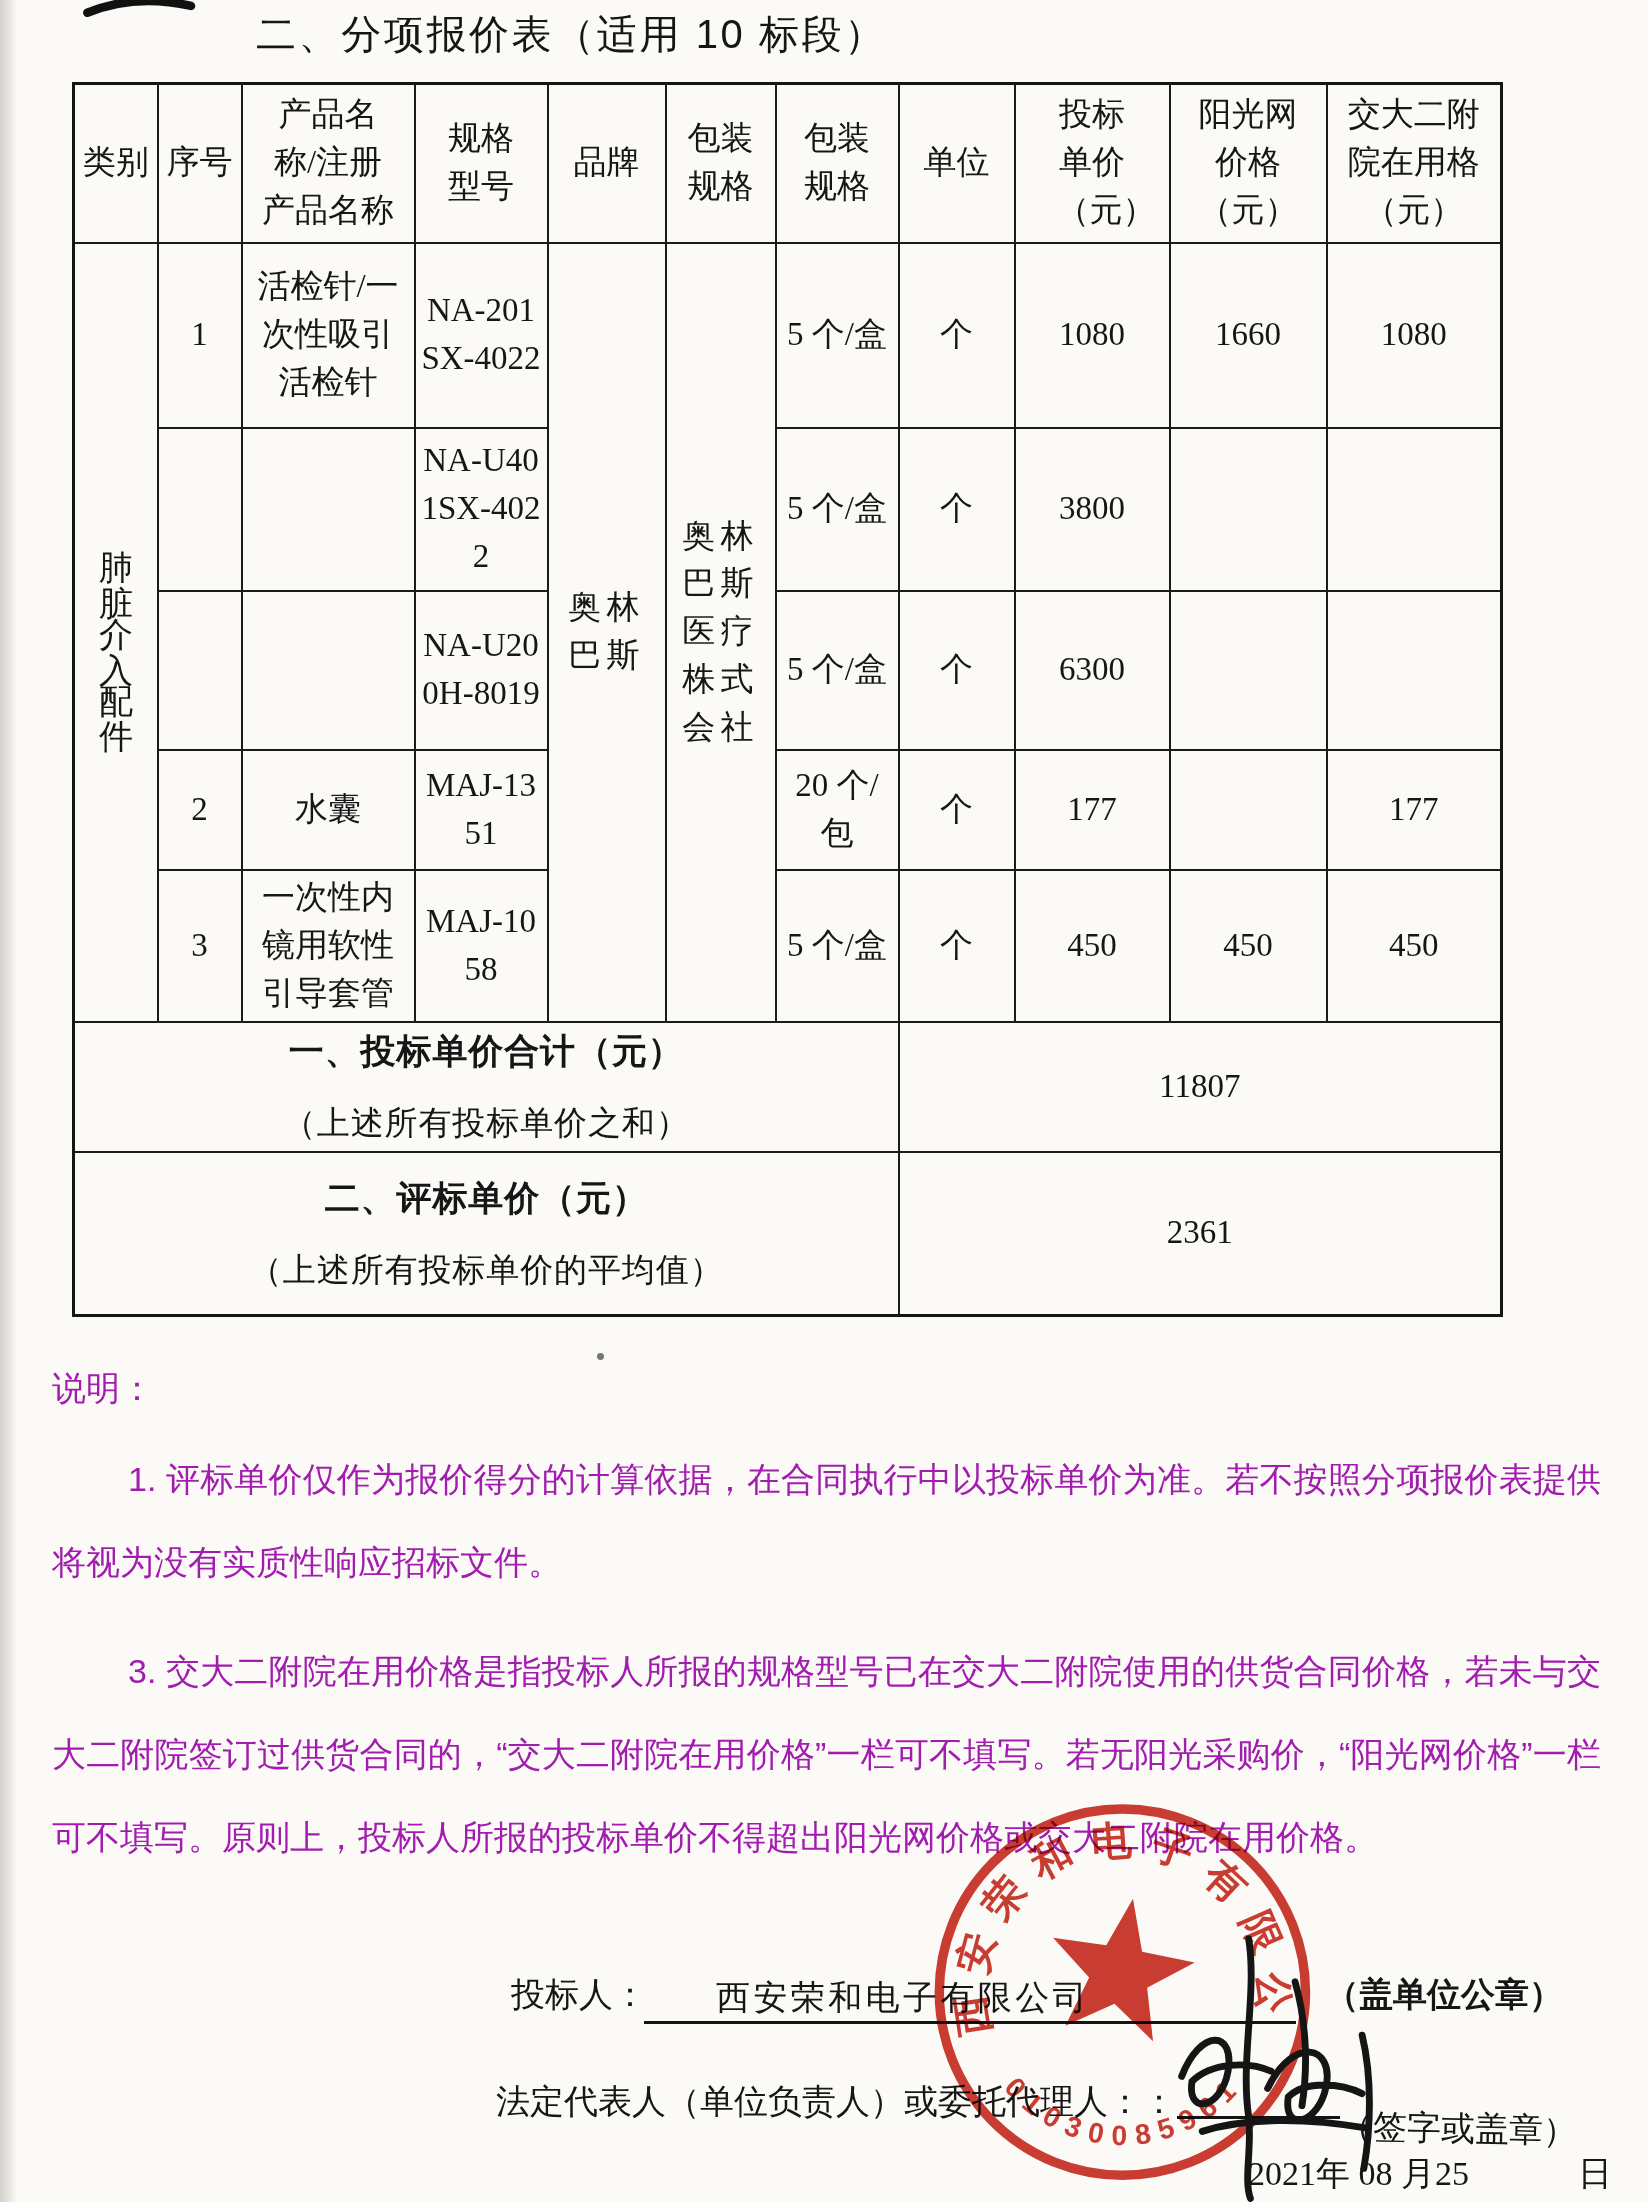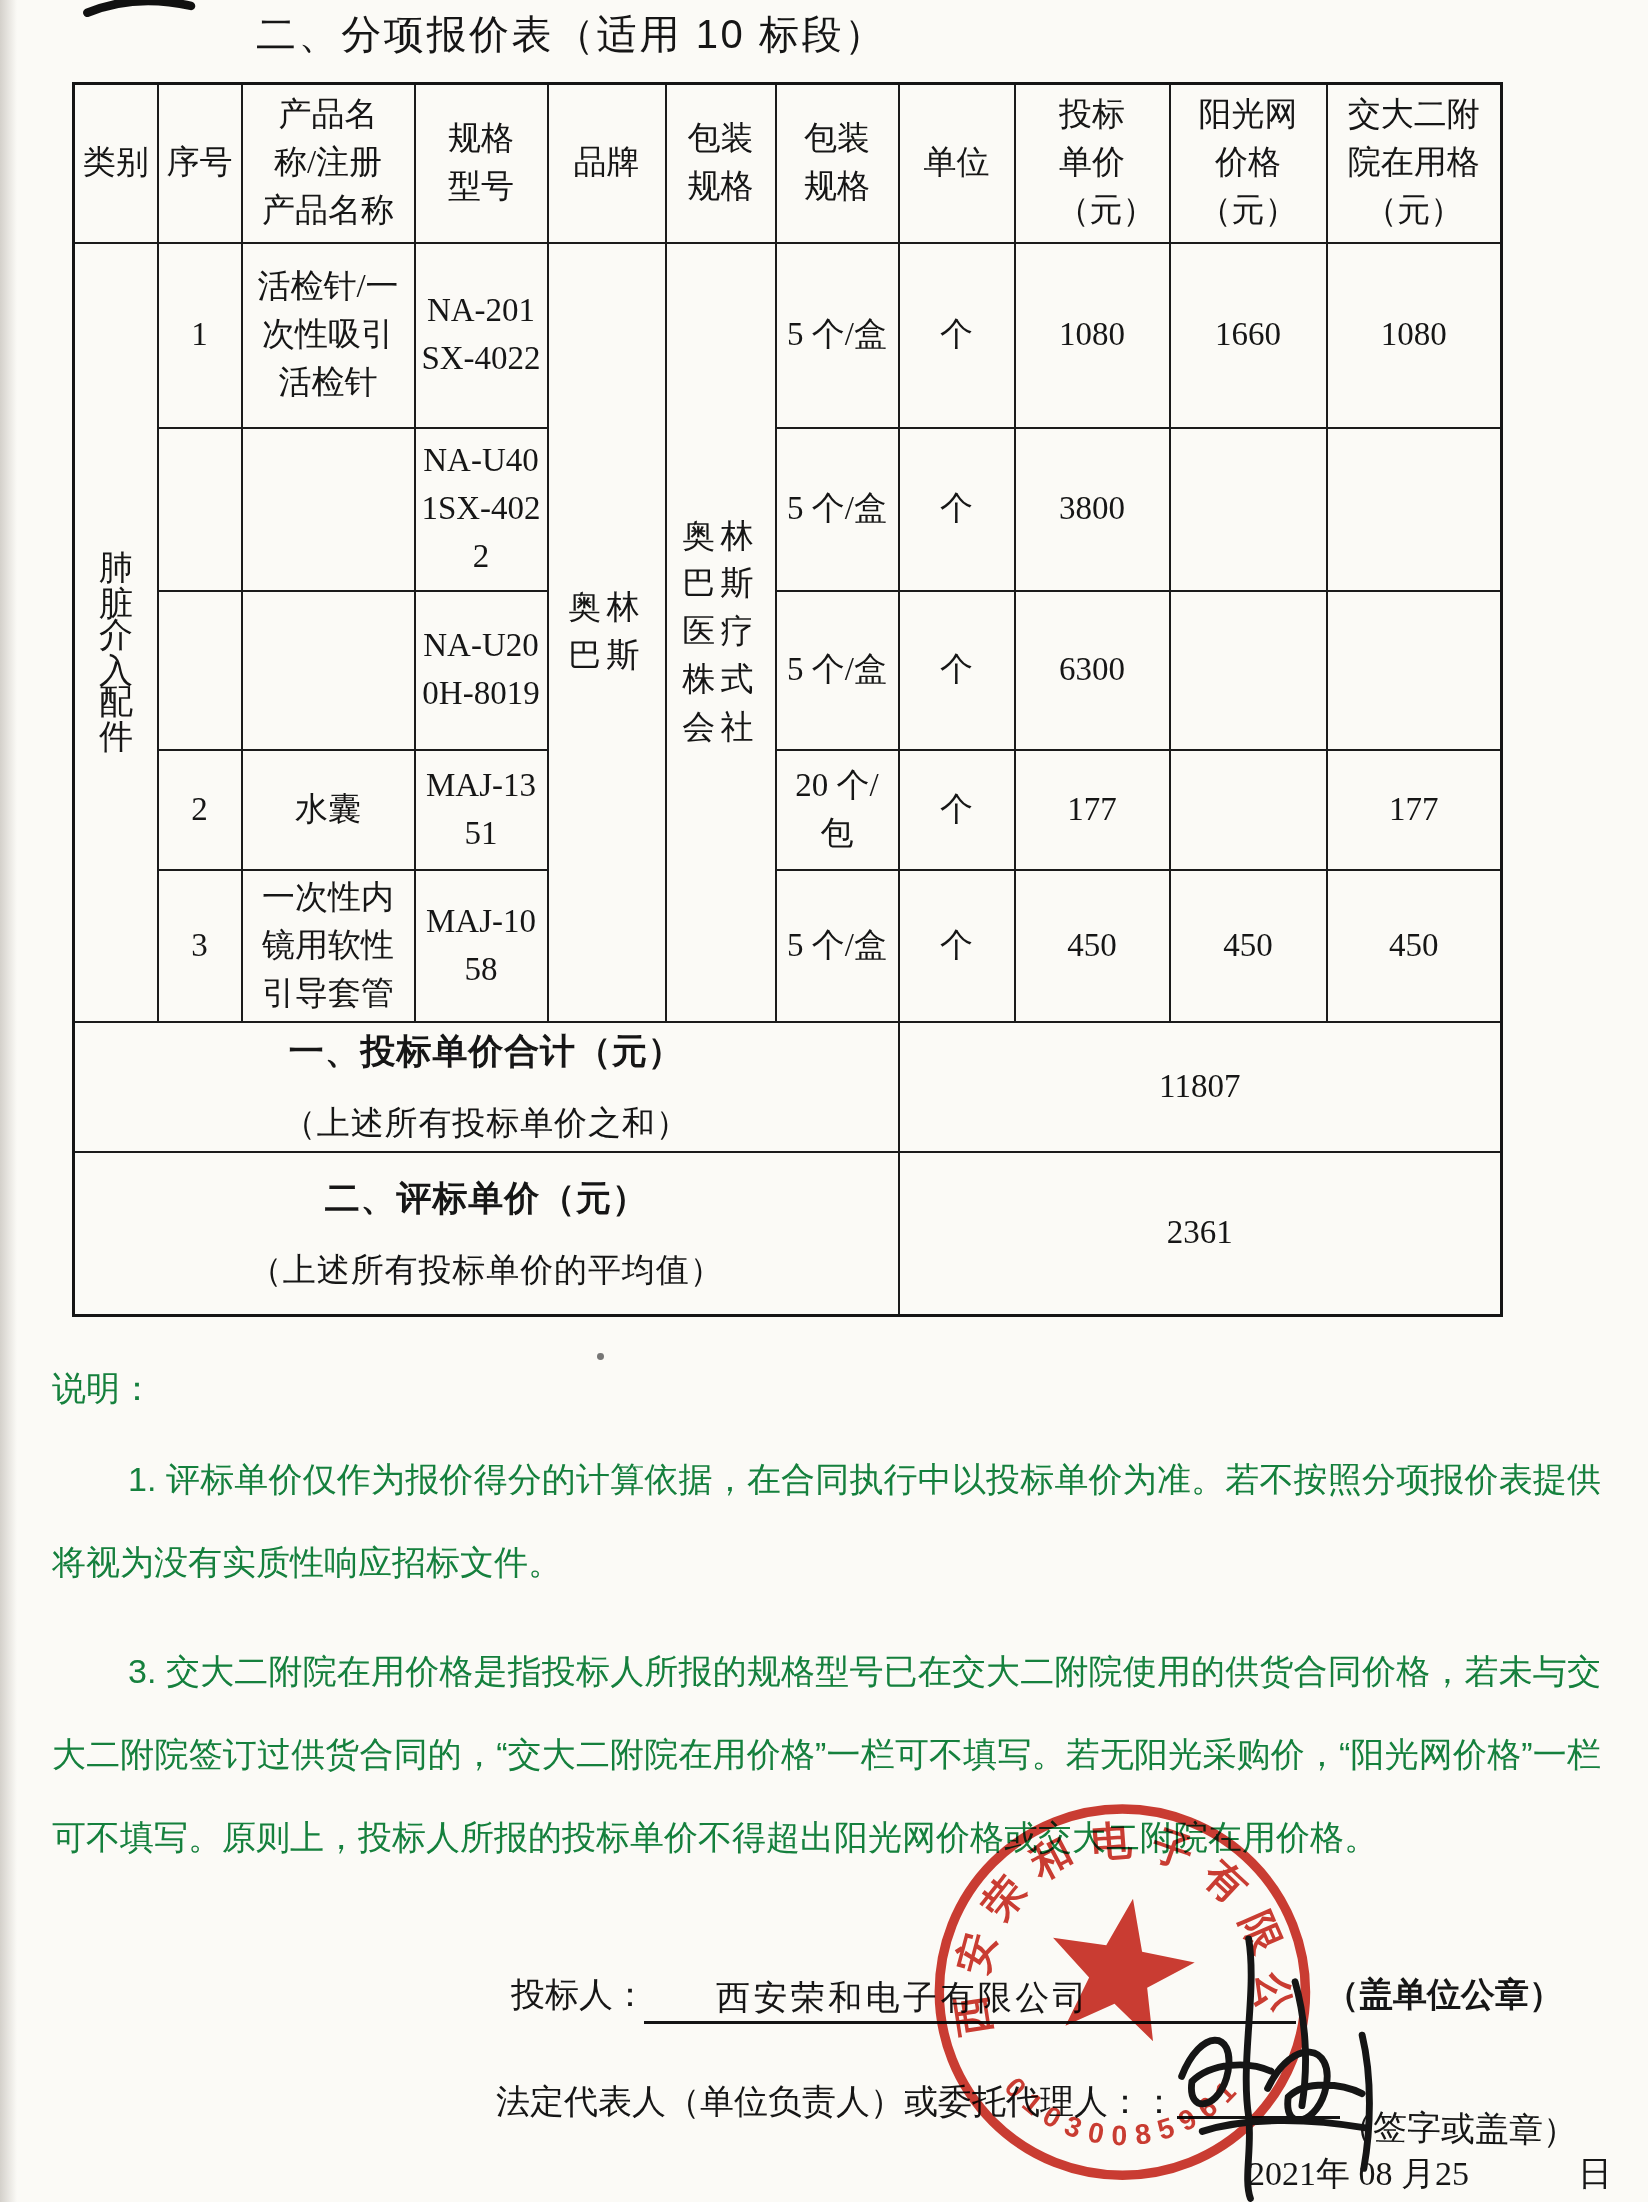--- a/index.html
+++ b/index.html
@@ -42,21 +42,21 @@
   }
   .brandcell { letter-spacing:5.2px; padding:3.4px 8.6px; }
   td.sum-label { text-align:left; padding-left:110px; }
   .sum-main { font-family:"Liberation Sans",sans-serif; font-weight:bold;
     font-size:35px; margin-bottom:22.4px; letter-spacing:0.9px; }
   .sum-note { font-family:"Liberation Sans",sans-serif; font-size:33px; letter-spacing:0.9px; }
   td.sum-value { font-size:34px;border-radius:16px; }
 
   .notes {
     position:absolute; left:52px; top:1366px; width:1549px;
-    font-family:"Liberation Sans",sans-serif; font-size:34px; color:#15803d;
+    font-family:"Liberation Sans",sans-serif; font-size:34px; color:#a21caf;
   }
   .notes .heading { margin:0 0 17px 0; }
   .notes p { margin:26px 0 0 0; line-height:83px; text-indent:76px;
     text-align:justify; text-justify:inter-ideograph; }
 
   .sig-label, .sig-text { position:absolute; font-size:34px; white-space:nowrap; }
   .line-bidder { position:absolute; left:644px; top:2021px; width:652px; height:3.4px; background:#141414; }
   .line-sign   { position:absolute; left:1177px; top:2116px; width:163px; height:3.4px; background:#141414; }
 
   .stamp { position:absolute; left:929px; top:1803px; mix-blend-mode:multiply; opacity:.9; }

